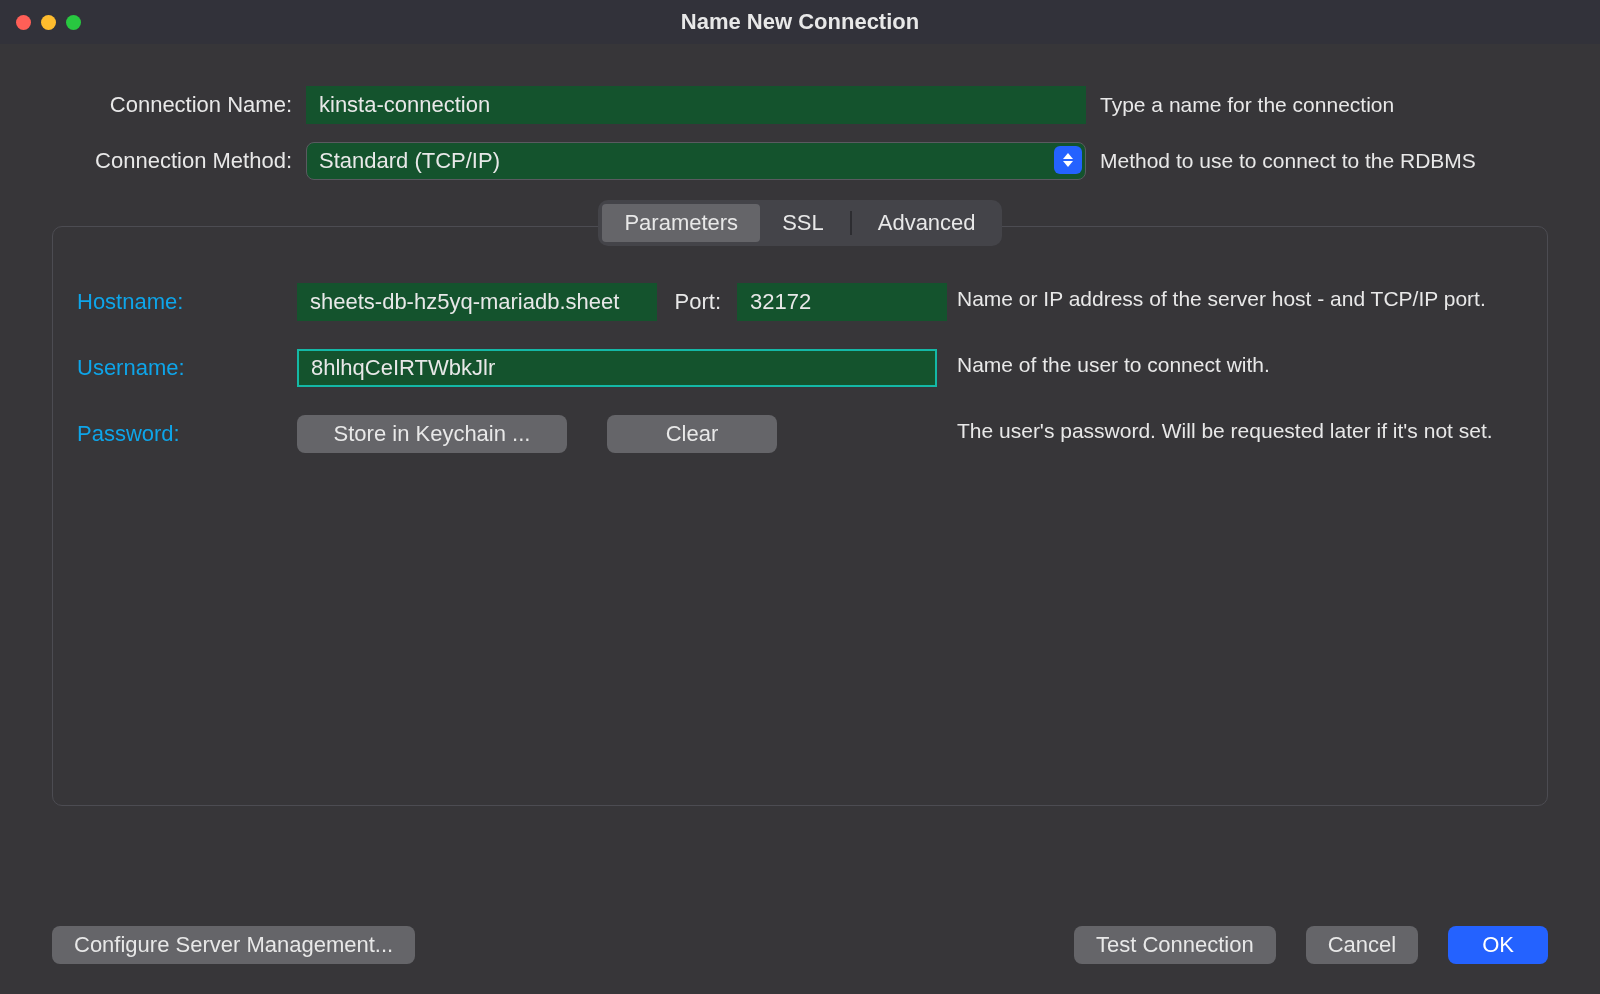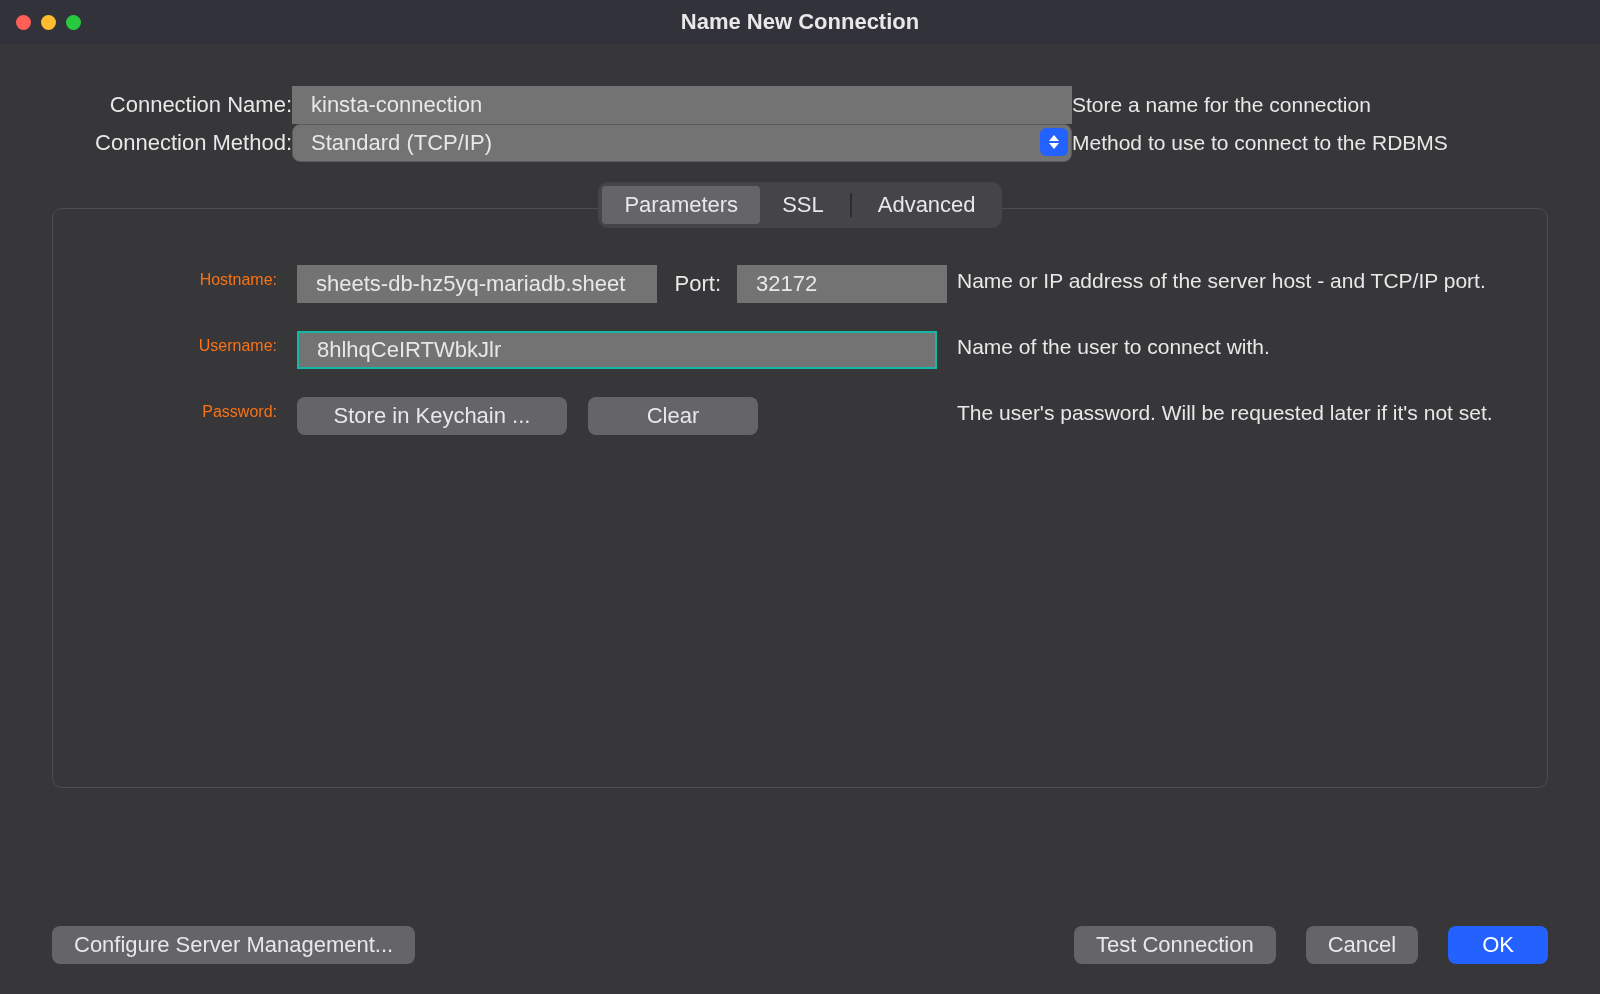--- a/index.html
+++ b/index.html
@@ -32,37 +32,39 @@
       transform: translateX(-50%);
       font-size: 22px;
       font-weight: 600;
       color: #e8e8e8;
     }
     .content { padding: 42px 52px 0 52px; }
     .row {
       display: grid;
       grid-template-columns: 240px 780px 1fr;
       align-items: center;
+      column-gap: 14px;
+      margin-bottom: 18px;
     }
     .row-label {
       text-align: right;
       font-size: 22px;
       color: #e8e8e8;
     }
     .helper {
       font-size: 21px;
       color: #e8e8e8;
       line-height: 1.3;
     }
     .text-input {
       width: 100%;
       height: 38px;
-      background: #737373;
+      background: #14532d;
       border: 1px solid transparent;
-      padding: 0 18px;
+      padding: 0 12px;
       font-size: 22px;
       color: #e8e8e8;
       outline: none;
     }
     .select-wrap { position: relative; width: 100%; height: 38px; }
     .select-wrap .text-input {
       padding-right: 40px;
       border-radius: 8px;
       border: 1px solid #5a5a60;
     }
@@ -113,39 +115,38 @@
       padding: 56px 24px 24px 24px;
       min-height: 580px;
     }
     .prow {
       display: grid;
       grid-template-columns: 200px 640px 1fr;
       column-gap: 20px;
       margin-bottom: 28px;
     }
     .prow-label {
-      text-align: right;
-      font-size: 16px;
-      color: #f97316;
+      font-size: 22px;
+      color: #0ea5e9;
       padding-top: 6px;
     }
     .host-port { display: grid; grid-template-columns: 360px 60px 210px; column-gap: 10px; align-items: center; }
     .mini-label { font-size: 22px; text-align: right; padding-right: 6px; }
     .prow .helper { align-self: flex-start; padding-top: 2px; }
     .focused { border: 2px solid #14b8a6; }
     .btn {
       background: #656569;
       border: none;
       color: #e8e8e8;
       font-size: 22px;
       padding: 6px 22px;
       border-radius: 8px;
       cursor: pointer;
     }
-    .btn-group { display: flex; gap: 21px; }
+    .btn-group { display: flex; gap: 40px; }
     .btn-wide { width: 270px; }
     .btn-med { width: 170px; }
 
     .footer {
       position: absolute;
       left: 0; right: 0;
       bottom: 30px;
       padding: 0 52px;
       display: flex;
       align-items: center;
@@ -167,21 +168,21 @@
     <div class="traffic-light tl-min"></div>
     <div class="traffic-light tl-max"></div>
   </div>
   <div class="title">Name New Connection</div>
 </div>
 
 <div class="content">
   <div class="row">
     <div class="row-label">Connection Name:</div>
     <input class="text-input" type="text" value="kinsta-connection" style="">
-    <div class="helper">Store a name for the connection</div>
+    <div class="helper">Type a name for the connection</div>
   </div>
   <div class="row">
     <div class="row-label">Connection Method:</div>
     <div class="select-wrap">
       <input class="text-input" type="text" readonly="" value="Standard (TCP/IP)" style="">
       <div class="select-chevron">
         <svg viewBox="0 0 10 6">
             <path d="M5 0 L10 6 L0 6 Z"></path>
           </svg>
         <svg viewBox="0 0 10 6">

